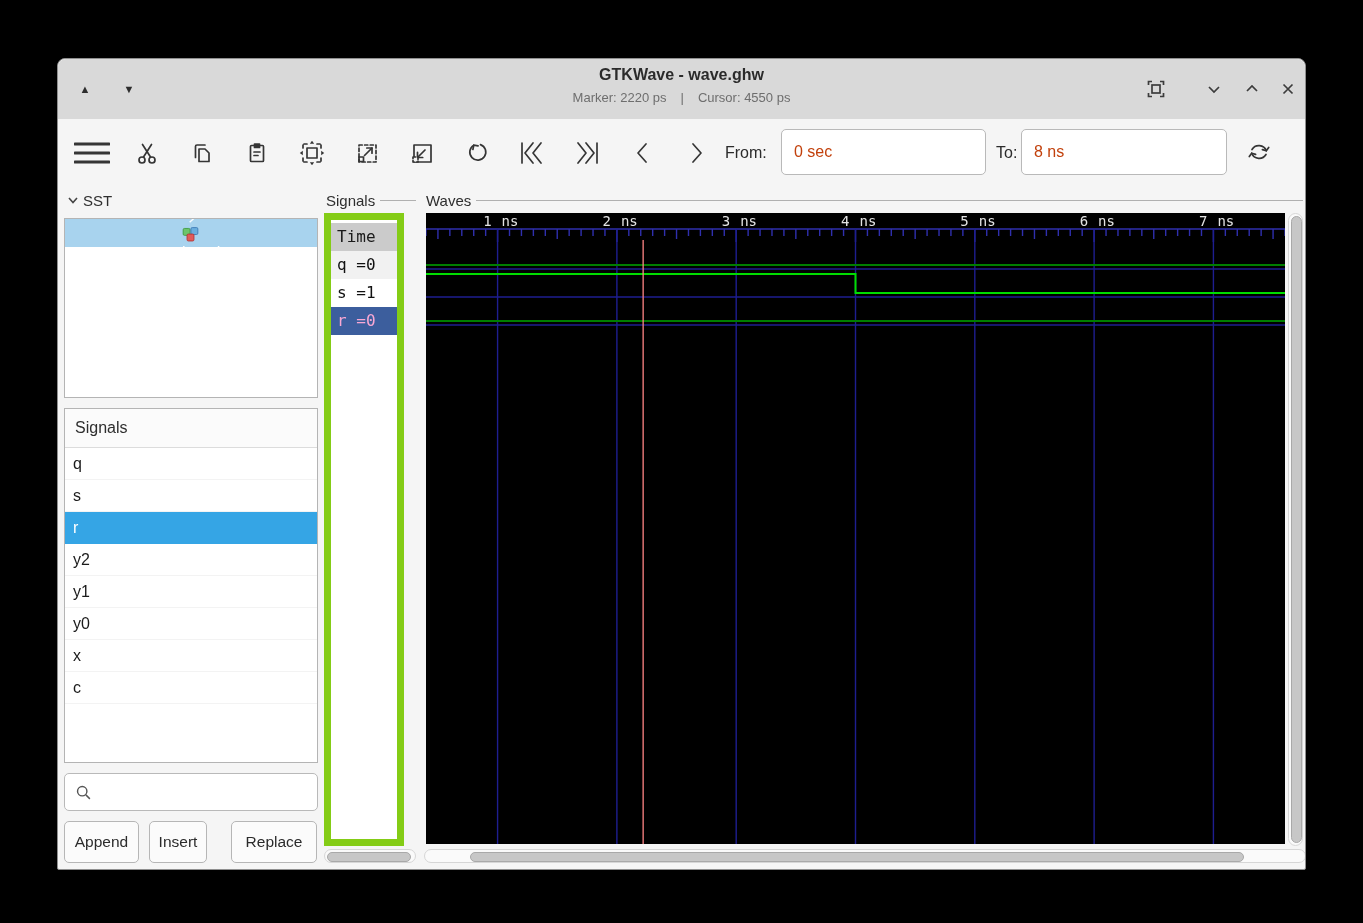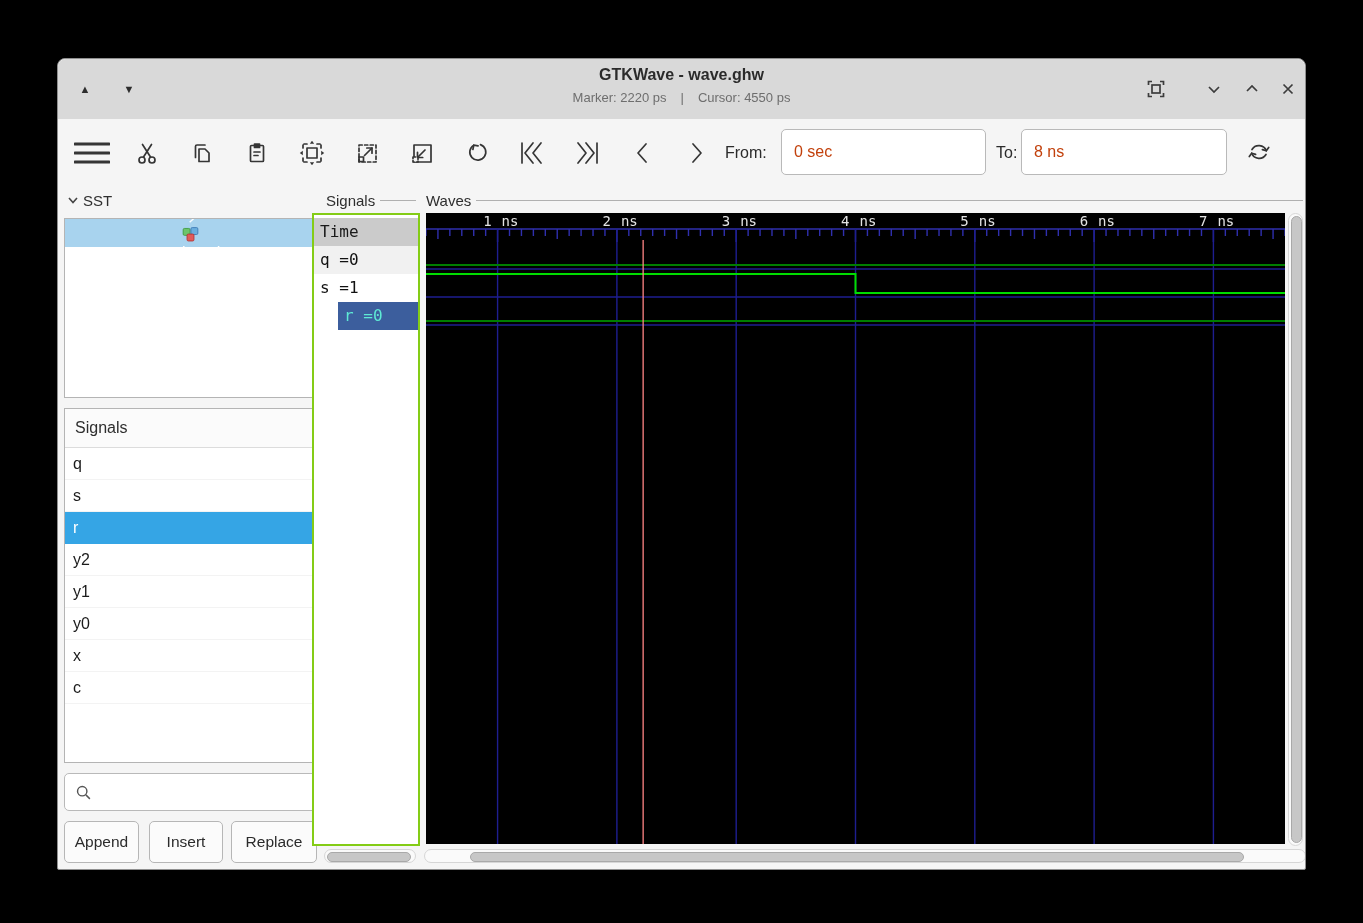--- a/index.html
+++ b/index.html
@@ -46,27 +46,27 @@
   .sig-row.sel{background:#35a5e5;color:#fff;border-bottom-color:#35a5e5;}
   .search{position:absolute;left:6px;top:714px;width:254px;height:38px;box-sizing:border-box;background:#fff;
     border:1px solid #b9b9b9;border-radius:5px;display:flex;align-items:center;padding-left:10px;}
   .search input{border:none;outline:none;flex:1;font-size:15px;margin-left:8px;font-family:"Liberation Sans",sans-serif;background:transparent;}
   .btn{position:absolute;top:762px;height:42px;box-sizing:border-box;background:#fbfbfb;border:1px solid #b6b6b6;
     border-radius:5px;font-size:15.5px;color:#2b2b2b;display:flex;align-items:center;justify-content:center;}
   
   .caption{position:absolute;top:131px;height:20px;display:flex;align-items:center;font-size:15px;color:#2e2e2e;}
   .caption .frame-line{flex:1;height:1px;background:#b0b0b0;margin-left:5px;}
   
-  .values-panel{position:absolute;left:254px;top:154px;width:108px;height:633px;background:#fff;
-    border:2px solid #84cc16;box-sizing:border-box;overflow:hidden;padding-top:3px;
+  .values-panel{position:absolute;left:266px;top:154px;width:80px;height:633px;background:#fff;
+    border:7px solid #84cc16;box-sizing:border-box;overflow:hidden;padding-top:3px;
     font-family:"DejaVu Sans Mono",monospace;}
   .time-head{height:28px;line-height:28px;background:#cbcbcb;color:#1a1a1a;font-size:16px;padding-left:6px;}
   .vrow{height:28px;line-height:28px;font-size:16px;color:#111;padding-left:6px;}
   .vrow:nth-child(odd){background:#f1f1f1;}
-  .vrow.sel{background:#3c5e9d;color:#5eead4;margin-left:24px;}
+  .vrow.sel{background:#3c5e9d;color:#f9a8d4;}
   
   .wave-canvas{position:absolute;left:368px;top:154px;width:859px;height:631px;background:#000;}
   .scroll-track-v{position:absolute;left:1230px;top:154px;width:15px;height:633px;background:#fafafa;
     border:1px solid #d6d6d6;box-sizing:border-box;border-radius:8px;}
   .thumb-v{position:absolute;left:2px;top:2px;width:9px;height:625px;background:#c7c7c7;
     border:1px solid #a9a9a9;border-radius:6px;}
   .scroll-track-h{position:absolute;top:790px;height:14px;background:#fafafa;border:1px solid #d6d6d6;
     box-sizing:border-box;border-radius:8px;}
   .thumb-h{position:absolute;top:2px;height:8px;background:#c7c7c7;border:1px solid #a9a9a9;border-radius:6px;}
 </style>
@@ -244,21 +244,21 @@
 
   <div class="search">
     <svg width="17" height="17" viewBox="0 0 20 20" style="stroke:#555;fill:none;stroke-width:1.7px;">
       <circle cx="8.5" cy="8.5" r="5.5"></circle>
         <path d="M12.8 12.8 L17.5 17.5"></path>
     </svg>
     <input placeholder="" style="">
   </div>
 
   <div class="btn" style="left:6px;width:75px;">Append</div>
-  <div class="btn" style="left:91px;width:74px;">Insert</div>
+  <div class="btn" style="left:91px;width:58px;">Insert</div>
   <div class="btn" style="left:173px;width:86px;">Replace</div>
 
   <div class="caption" style="left:268px;width:90px;">
     <span>Signals</span>
       <span class="frame-line"></span>
   </div>
   <div class="values-panel">
     <div class="time-head">Time</div>
     <div>
         <div class="vrow">q =0</div>

